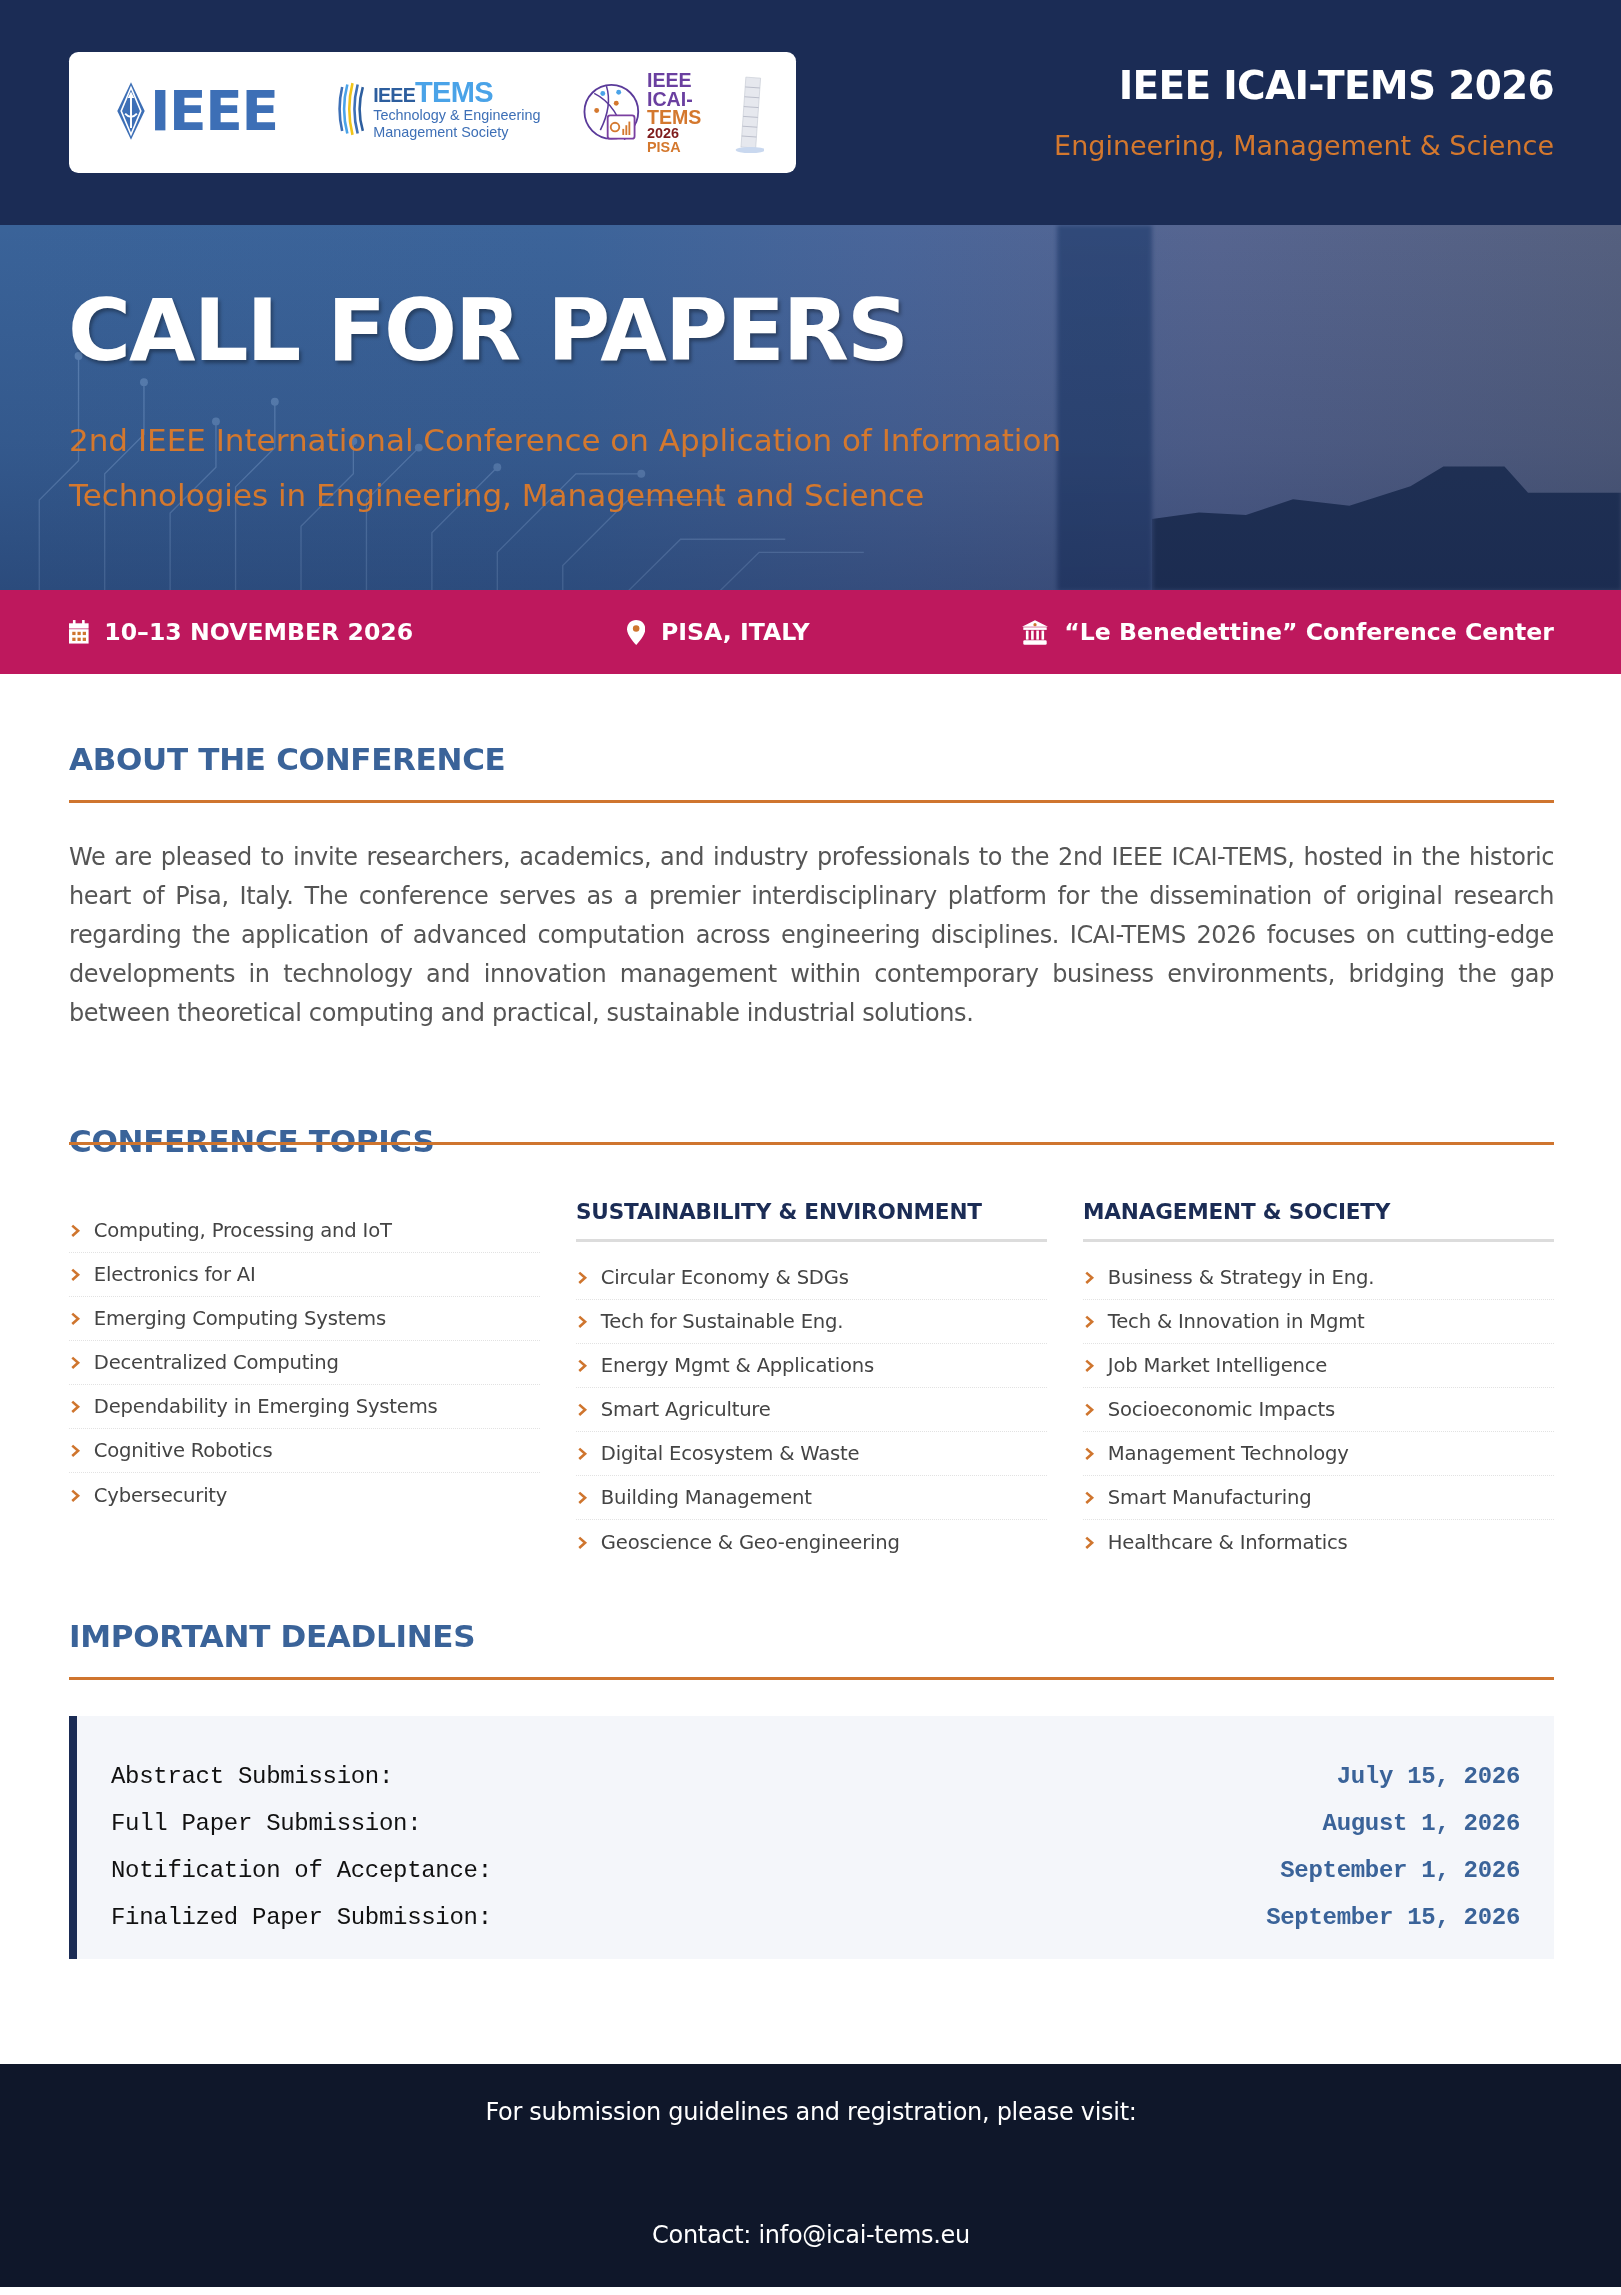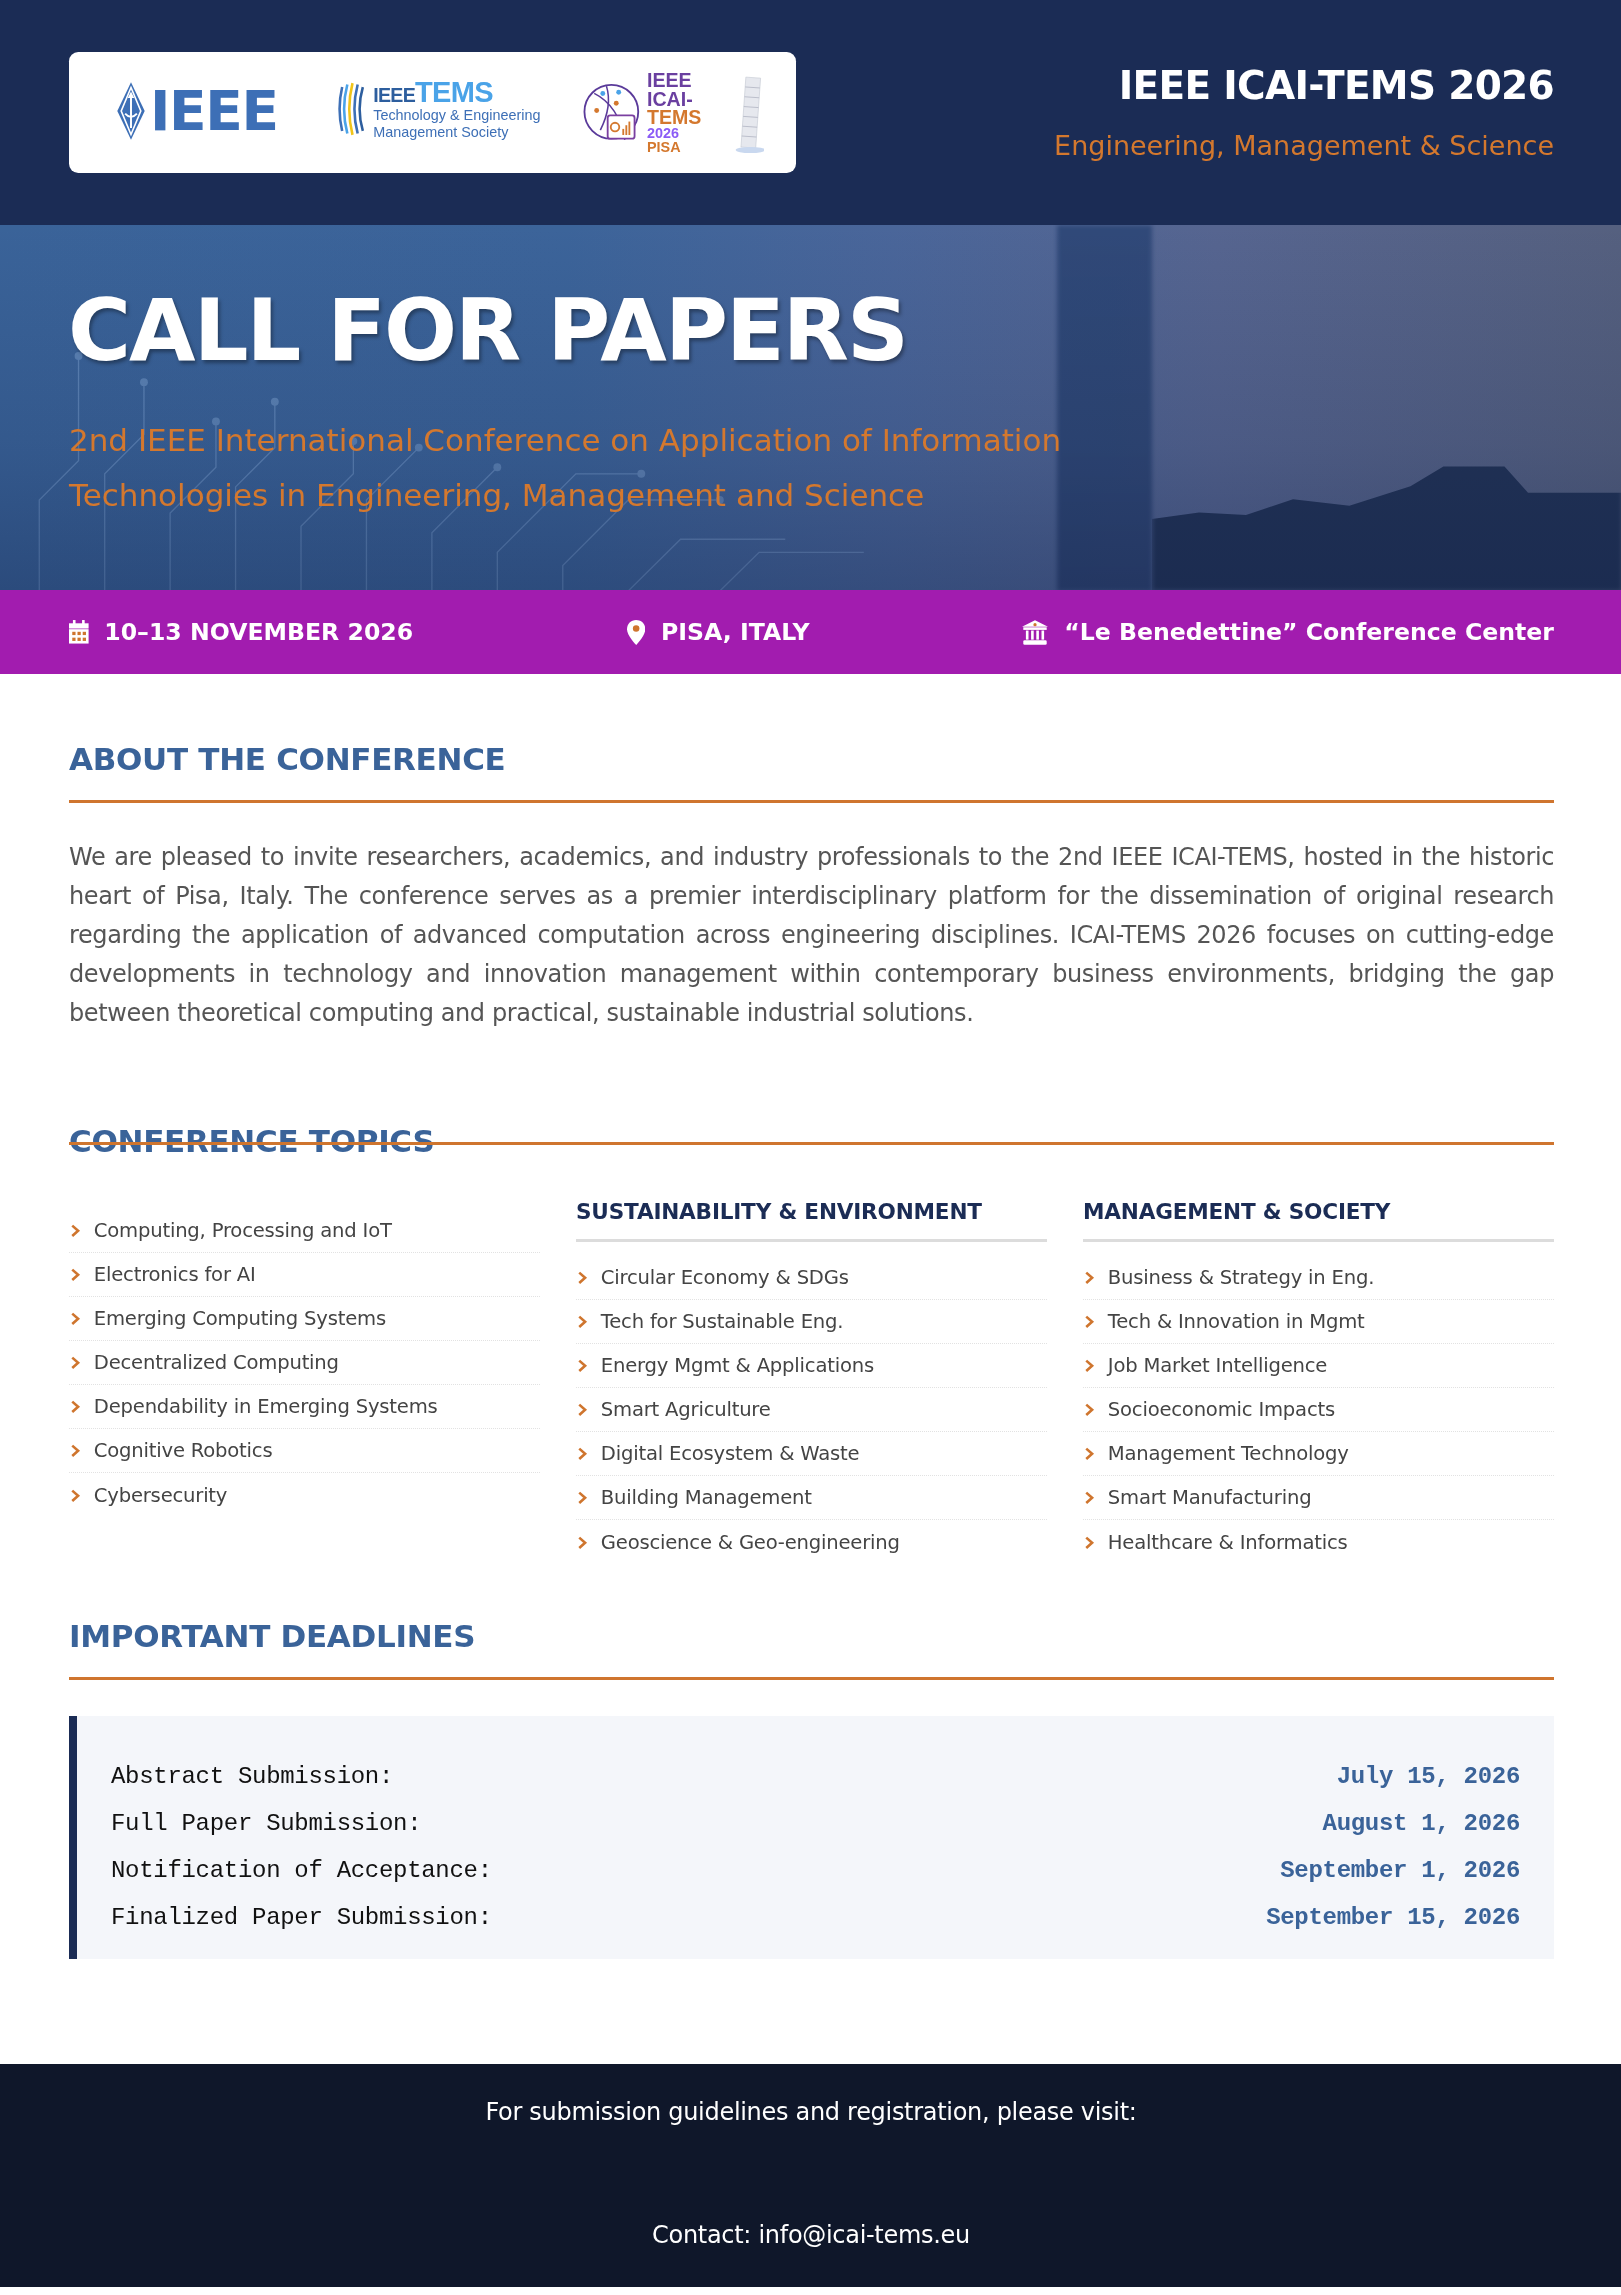--- a/index.html
+++ b/index.html
@@ -17,39 +17,39 @@
   .tems-text { margin-left: 5.2px; line-height: 1; }
   .tems-title { font-family: "Liberation Sans", sans-serif; font-weight: bold; font-size: 29px; color: #4aa3e8; letter-spacing: -0.7px; }
   .tems-title .ieee-part { color: #2d5e9e; font-size: 19.6px; }
   .tems-sub { font-family: "Liberation Sans", sans-serif; font-size: 14.4px; color: #3d6fb6; line-height: 1.05; margin-top: 1.3px; }
   .logo-icai { position: absolute; left: 513px; top: 15.7px; width: 182px; height: 90px; display: flex; align-items: center; }
   .icai-globe { width: 65px; height: 68px; }
   .icai-text { margin-left: 3.9px; line-height: 0.95; font-family: "Liberation Sans", sans-serif; font-weight: bold; }
   .icai-text .l1 { font-size: 19.6px; color: #6a3fa0; }
   .icai-text .l2 { font-size: 19.6px; color: #6a3fa0; }
   .icai-text .l2 span { color: #d4782e; }
-  .icai-text .l3 { font-size: 14.4px; color: #8b5cf6; }
+  .icai-text .l3 { font-size: 14.4px; color: #7f1d1d; }
   .icai-text .l4 { font-size: 14.4px; color: #d4782e; }
   .icai-tower { width: 34px; height: 85px; margin-left: -9.2px; }
   .hdr-title { position: absolute; right: 68px; top: 63px; font-family: "DejaVu Sans", sans-serif; font-weight: bold; font-size: 39px; color: #ffffff; letter-spacing: -0.7px; text-align: right; }
   .hdr-sub { position: absolute; right: 68px; top: 130px; font-family: "DejaVu Sans", sans-serif; font-size: 27px; color: #d4782e; text-align: right; }
 
   
   .hero { position: absolute; left: 0; top: 225px; width: 1622px; height: 366px; overflow: hidden;
     background: linear-gradient(90deg, #3a6399 0%, #3c649a 35%, #4a669a 55%, #566590 75%, #55607f 100%); }
   .hero-shade { position: absolute; inset: 0; background: linear-gradient(180deg, rgba(0,0,0,0) 0%, rgba(15,30,70,0.15) 60%, rgba(15,30,70,0.35) 100%); }
   .hero-tower { position: absolute; left: 1057px; top: 0; width: 95px; height: 366px; background: linear-gradient(180deg, #2b4575 0%, #2a4372 60%, #293f6c 100%); opacity: 0.85; filter: blur(2px); }
   .hero-city { position: absolute; left: 1152px; bottom: 0; width: 470px; height: 131px; background: #223356; filter: blur(2.6px);
     clip-path: polygon(0 45%, 10% 40%, 20% 42%, 30% 30%, 42% 35%, 55% 20%, 62% 5%, 75% 5%, 80% 25%, 100% 25%, 100% 100%, 0 100%); }
   .hero-circuit { position: absolute; left: 0; top: 0; width: 1047px; height: 366px; opacity: 0.35; }
   .hero-title { position: absolute; left: 68px; top: 62px; font-family: "DejaVu Sans", sans-serif; font-weight: bold; font-size: 86px; color: #ffffff; letter-spacing: -2px; text-shadow: 2px 2.6px 3.9px rgba(0,0,0,0.35); line-height: 1; }
   .hero-sub { position: absolute; left: 69px; top: 188px; font-family: "DejaVu Sans", sans-serif; font-size: 31px; color: #d4782e; line-height: 55px; width: 1178px; }
 
   
-  .strip { position: absolute; left: 0; top: 590px; width: 1622px; height: 84px; background: #a21caf; color: #fff; font-family: "DejaVu Sans", sans-serif; font-weight: bold; font-size: 23.6px; }
+  .strip { position: absolute; left: 0; top: 590px; width: 1622px; height: 84px; background: #be185d; color: #fff; font-family: "DejaVu Sans", sans-serif; font-weight: bold; font-size: 23.6px; }
   .strip-item { position: absolute; top: 0; height: 84px; display: flex; align-items: center; }
   .strip-item svg { margin-right: 15.7px; }
   .strip-date { left: 69px; }
   .strip-place { left: 627px; }
   .strip-venue { right: 68px; }
 
   
   .sec-title { position: absolute; left: 69px; font-family: "DejaVu Sans", sans-serif; font-weight: bold; font-size: 31px; color: #3a6399; letter-spacing: -0.3px; }
   .sec-rule { position: absolute; left: 69px; width: 1485px; height: 3.3px; background: #cf752e; }
   .about-text { position: absolute; left: 69px; top: 838px; width: 1485px; font-family: "DejaVu Sans", sans-serif; font-size: 24px; line-height: 39px; color: #555555; text-align: justify; letter-spacing: -0.4px; }

